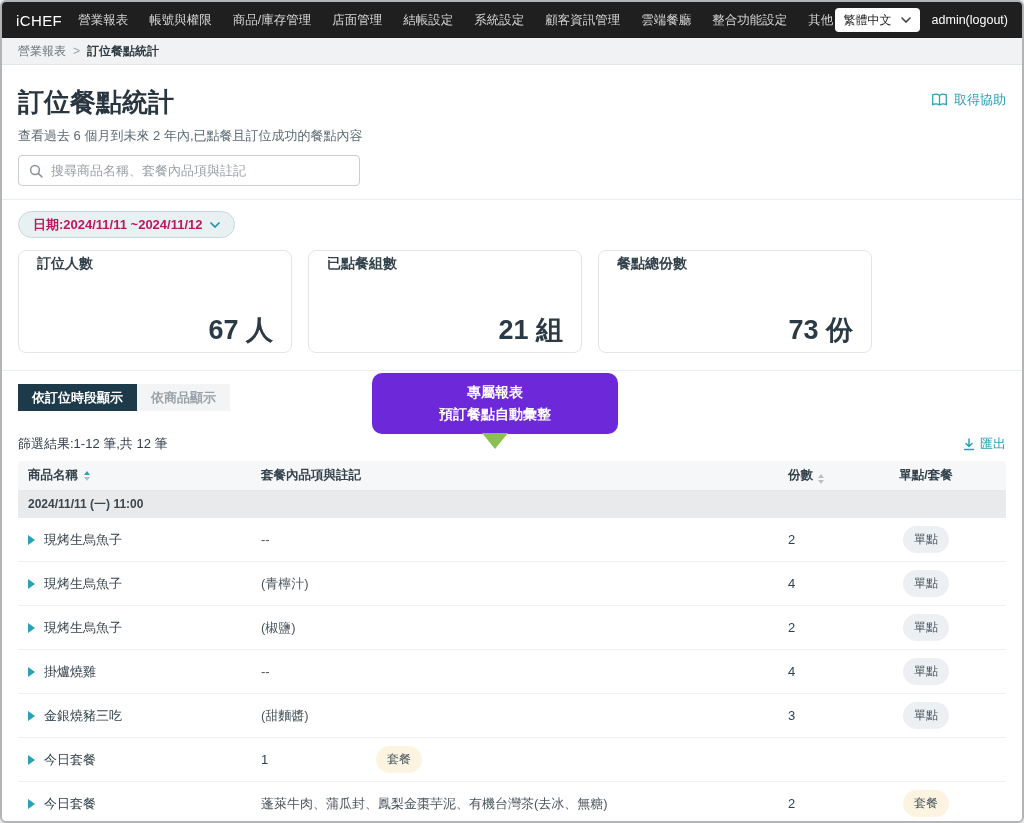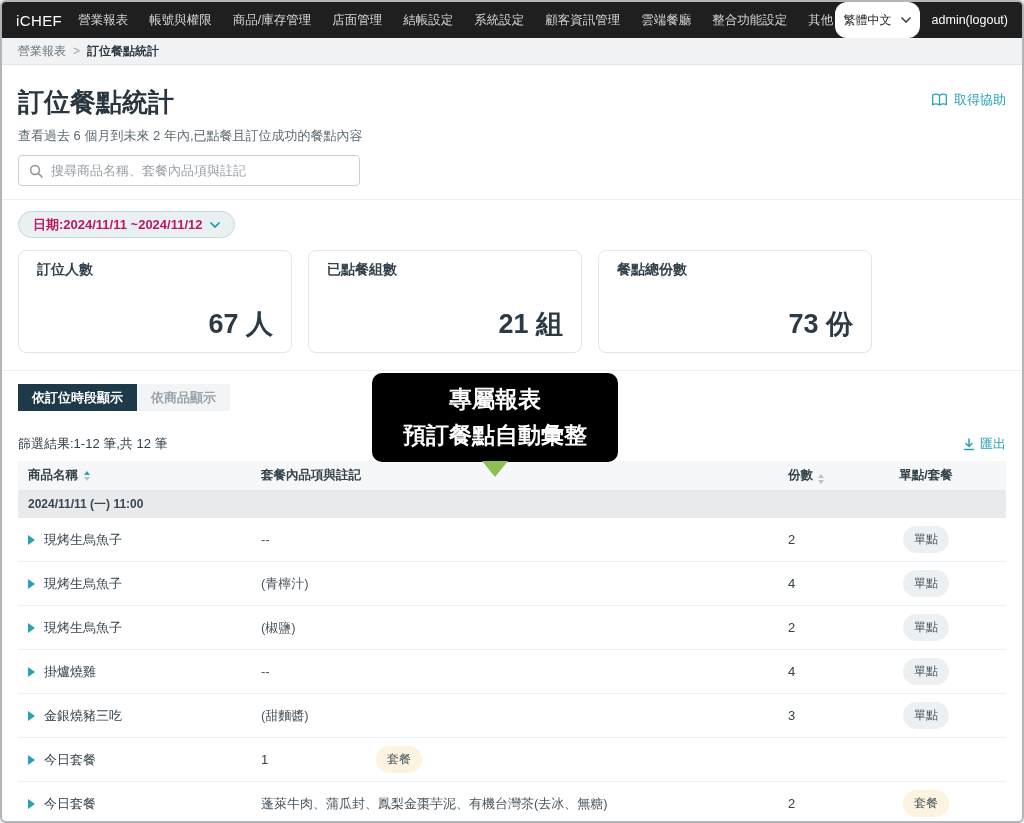--- a/index.html
+++ b/index.html
@@ -8,21 +8,21 @@
   .viewport{
     width:1024px; height:823px; background:#fff; position:relative;
     border:2px solid #b2b5b7; border-radius:6px; overflow:hidden;
   }
   
   .topnav{ height:36px; background:#1f1f1f; display:flex; align-items:center; padding:0 14px; }
   .logo{ color:#fff; font-size:15px; font-weight:500; letter-spacing:.4px; margin-right:16px; cursor:pointer; }
   .nav-items{ display:flex; align-items:center; gap:21px; }
   .nav-item{ color:#d6d6d6; font-size:12.5px; cursor:pointer; white-space:nowrap; }
   .nav-right{ margin-left:auto; display:flex; align-items:center; gap:12px; }
-  .lang-select{ background:#fff; border-radius:12px; height:36px; padding:0 9px; display:flex; align-items:center; gap:9px; font-size:12px; color:#222; cursor:pointer; }
+  .lang-select{ background:#fff; border-radius:4px; height:24px; padding:0 9px; display:flex; align-items:center; gap:9px; font-size:12px; color:#222; cursor:pointer; }
   .lang-select .chev{ color:#444; display:flex; }
   .account{ color:#fff; font-size:12.5px; cursor:pointer; }
   
   .breadcrumb{ height:27px; background:#f1f2f4; border-bottom:1px solid #e3e6e8; display:flex; align-items:center; gap:7px; padding:0 16px; font-size:12px; }
   .bc-parent{ color:#6a757c; cursor:pointer; }
   .bc-sep{ color:#9aa3a8; }
   .bc-current{ color:#2f3b43; font-weight:700; }
   
   .content{ padding:0 16px; position:relative; }
   .page-head{ display:flex; justify-content:space-between; align-items:flex-start; margin-top:20px; }
@@ -32,29 +32,29 @@
   .search-row{ margin-top:10px; }
   .search-box{ width:342px; height:31px; border:1px solid #c9ced1; border-radius:4px; display:flex; align-items:center; gap:8px; padding:0 10px; background:#fff; }
   .search-box input{ border:none; outline:none; flex:1; font-size:13px; color:#33414b; font-family:inherit; background:transparent; }
   .search-box input::placeholder{ color:#969fa4; }
   .divider{ border:none; border-top:1px solid #ecEFF1; border-top:1px solid #eceff1; margin:13px -16px 0; }
   .filter-row{ margin-top:11px; }
   .date-chip{ display:inline-flex; align-items:center; gap:7px; height:27px; padding:0 14px; border-radius:999px; background:#e9f0f2; border:1px solid #c5d8dc; color:#be185d; font-size:13px; font-weight:600; cursor:pointer; font-family:inherit; }
   .date-chip .chev{ display:flex; }
   
   .stats-row{ display:flex; gap:16px; margin-top:12px; }
-  .stat-card{ width:274px; height:103px; border:1px solid #e2e6e8; border-radius:8px; background:#fff; padding:10px 18px; display:flex; flex-direction:column; justify-content:space-between; }
+  .stat-card{ width:274px; height:103px; border:1px solid #e2e6e8; border-radius:8px; background:#fff; padding:4px 18px; display:flex; flex-direction:column; justify-content:space-between; }
   .stat-label{ font-size:14px; font-weight:700; color:#33424b; }
   .stat-value{ align-self:flex-end; font-size:27px; font-weight:700; color:#2b3a44; }
   
   .tabs-row{ margin-top:13px; display:flex; }
   .tab{ height:27px; padding:0 14px; border:none; background:#f3f4f5; color:#98a3a9; font-size:13px; font-weight:600; cursor:pointer; font-family:inherit; }
   .tab-active{ background:#1d3a4b; color:#fff; font-weight:700; }
   
-  .tooltip{ position:absolute; left:370px; top:288px; width:246px; background:#000000; border-radius:10px; color:#fff; font-weight:700; font-size:23px; line-height:1.55; text-align:center; padding:9px 8px; z-index:10; }
+  .tooltip{ position:absolute; left:370px; top:288px; width:246px; background:#6d28d9; border-radius:10px; color:#fff; font-weight:700; font-size:14px; line-height:1.55; text-align:center; padding:9px 8px; z-index:10; }
   .tooltip-arrow{ position:absolute; left:50%; bottom:-15px; transform:translateX(-50%); width:0; height:0; border-left:13px solid transparent; border-right:13px solid transparent; border-top:16px solid #8cc152; }
   
   .results-row{ margin-top:24px; display:flex; justify-content:space-between; align-items:center; font-size:13px; color:#33414b; }
   .export-link{ color:#2aa1b7; display:flex; align-items:center; gap:5px; cursor:pointer; font-size:13px; }
   
   .table{ margin-top:8px; font-size:13px; }
   .thead{ display:flex; align-items:center; height:30px; background:#f6f7f8; border-bottom:1px solid #e5e8ea; color:#33424b; font-weight:700; font-size:12.5px; }
   .th-name{ width:243px; padding-left:10px; display:flex; align-items:center; gap:6px; }
   .th-note{ flex:1; }
   .th-qty{ width:58px; display:flex; align-items:flex-end; gap:5px; }

